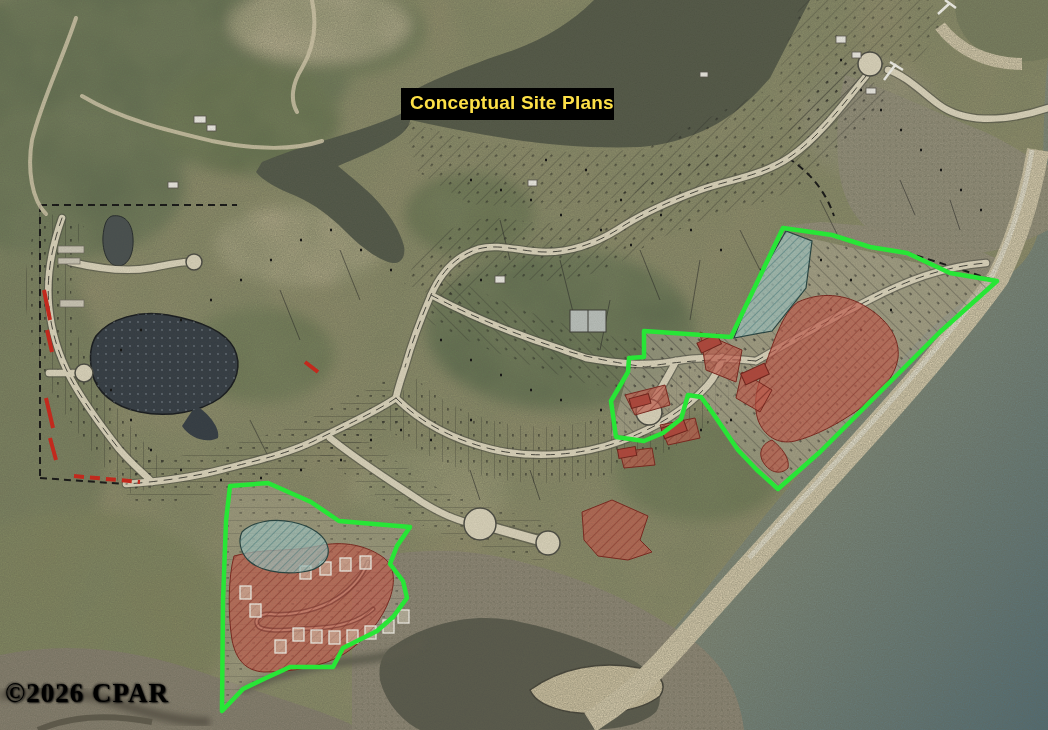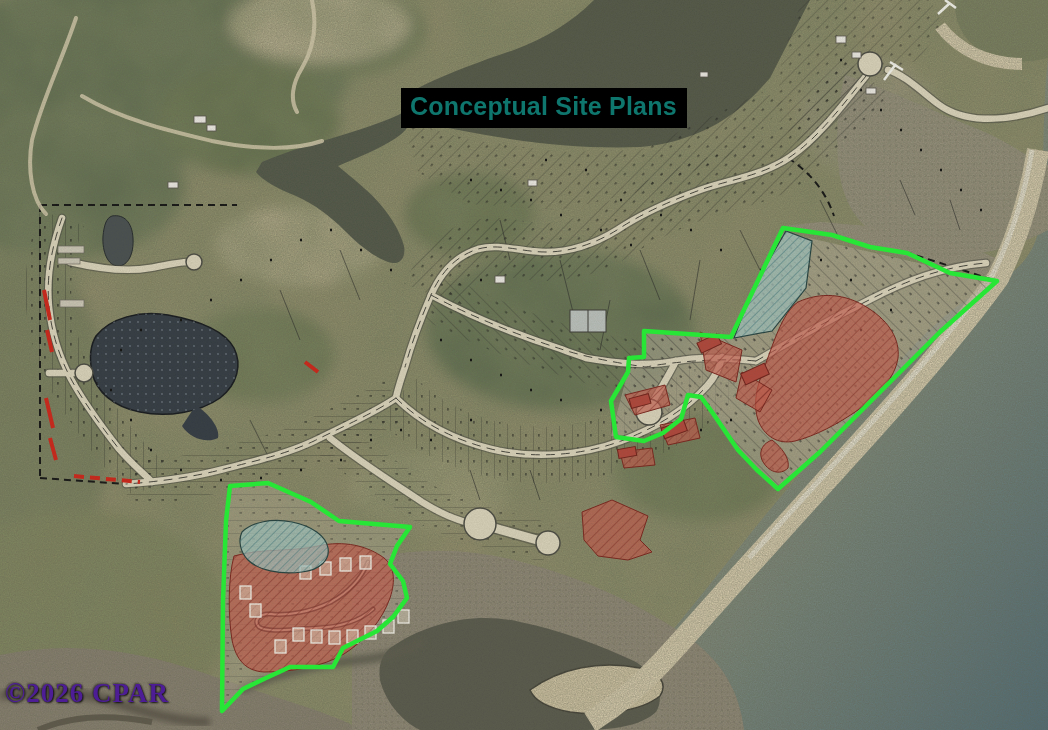--- a/index.html
+++ b/index.html
@@ -1,25 +1,25 @@
 <!DOCTYPE html>
 <html><head>
 <meta charset="utf-8">
 <style>
   html,body{margin:0;padding:0;background:#222;}
   #stage{position:relative;width:1048px;height:730px;overflow:hidden;
          font-family:"Liberation Sans",sans-serif;background:#97936f;}
   #map-svg{position:absolute;left:0;top:0;}
   .annotation-box{
     position:absolute;left:401px;top:88px;background:#000;
-    padding:4px 10px 6px 9px;line-height:1.18;
-    font-weight:bold;font-size:25px;color:#0f766e;
+    padding:4px 0 6px 9px;line-height:1.18;
+    font-weight:bold;font-size:19px;color:#fde047;
     font-family:"Liberation Sans",sans-serif;letter-spacing:.2px;white-space:nowrap;}
   .watermark{
-    position:absolute;left:5px;top:678px;color:#4c1d95;
+    position:absolute;left:5px;top:678px;color:#000000;
     font-family:"Liberation Serif",serif;font-weight:bold;font-size:27px;
     letter-spacing:1px;
     text-shadow:1px 1px 2px rgba(0,0,0,.85),-1px -1px 2px rgba(0,0,0,.45);}
 </style>
 </head>
 <body>
 
 <div id="stage">
 <svg id="map-svg" width="1048" height="730" viewBox="0 0 1048 730" xmlns="http://www.w3.org/2000/svg">
 <defs>

